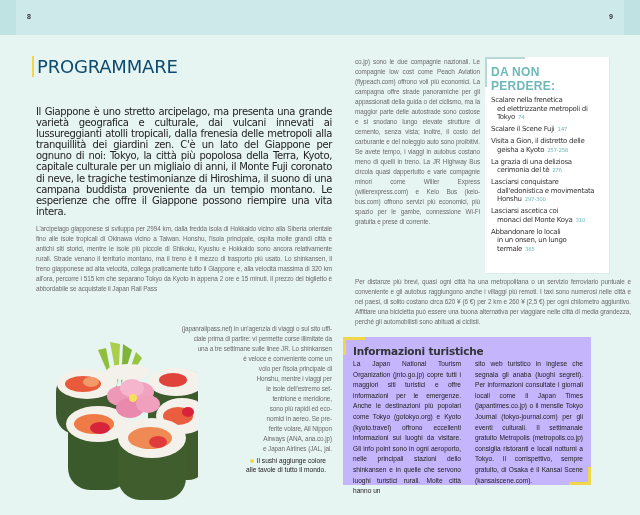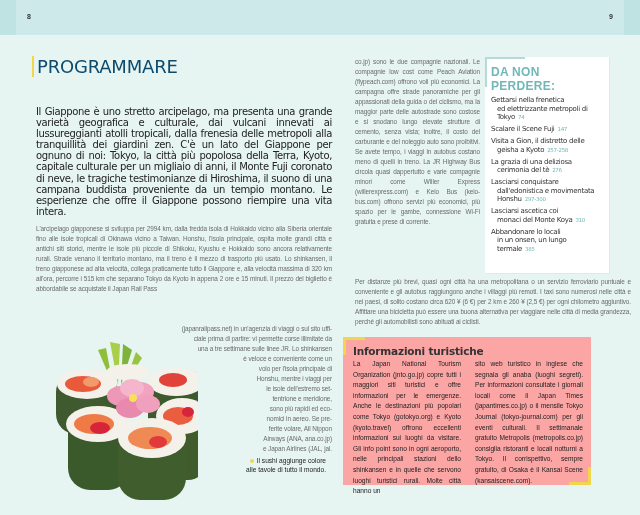--- a/index.html
+++ b/index.html
@@ -34,21 +34,21 @@
   .mid-col2 { position:absolute; left:355px; top:277px; width:276px; }
 
   .dnp { position:absolute; left:485px; top:57px; width:124px; height:216px; background:#fff; box-shadow:1px 1px 0 #d7ecea; padding:8px 6px; }
   .dnp .bar { position:absolute; left:0; top:0; width:40px; height:2px; background:#b8d9d9; }
   .dnp .bar2 { position:absolute; left:0; top:0; width:2px; height:30px; background:#b8d9d9; }
   .dnp h3 { font-size:12px; letter-spacing:0.3px; color:#6fb8b8; font-weight:bold; margin-bottom:3px; }
   .dnp .item { font-size:7px; line-height:8.5px; color:#333; margin-bottom:3.5px; font-family:"DejaVu Sans", sans-serif; letter-spacing:-0.3px; }
   .dnp .item .indent { padding-left:6px; display:block; }
   .dnp .pg { color:#6fb8b8; font-size:5.5px; margin-left:3px; }
 
-  .info { position:absolute; left:343px; top:337px; width:248px; height:148px; background:#fca5a5; padding:8px 8px 6px 10px; }
+  .info { position:absolute; left:343px; top:337px; width:248px; height:148px; background:#c4b5fd; padding:8px 8px 6px 10px; }
   .info .corner-tl-h { position:absolute; left:0; top:0; width:22px; height:3px; background:#f0d64a; }
   .info .corner-tl-v { position:absolute; left:0; top:0; width:3px; height:18px; background:#f0d64a; }
   .info .corner-br-h { position:absolute; right:0; bottom:0; width:22px; height:3px; background:#f0d64a; }
   .info .corner-br-v { position:absolute; right:0; bottom:0; width:3px; height:18px; background:#f0d64a; }
   .info h3 { font-size:10.5px; font-weight:bold; color:#333; margin-bottom:2px; font-family:"DejaVu Sans", sans-serif; letter-spacing:-0.2px; }
   .info .cols { display:flex; gap:14px; }
   .info .col { flex:1; font-size:6.6px; line-height:10.6px; color:#222; text-align:justify; }
 </style>
 </head>
 <body>
@@ -139,21 +139,21 @@
   <div>alle tavole di tutto il mondo.</div>
 </div>
 
 <p class="body-text mid-col">co.jp) sono le due compagnie nazionali. Le compagnie low cost come Peach Aviation (flypeach.com) offrono voli più economici. La campagna offre strade panoramiche per gli appassionati della guida o del ciclismo, ma la maggior parte delle autostrade sono costose e si snodano lungo elevate strutture di cemento, senza vista; inoltre, il costo del carburante e del noleggio auto sono proibitivi. Se avete tempo, i viaggi in autobus costano meno di quelli in treno. La JR Highway Bus circola quasi dappertutto e varie compagnie minori come Willer Express (willerexpress.com) e Keio Bus (keio-bus.com) offrono servizi più economici, più spazio per le gambe, connessione Wi-Fi gratuita e prese di corrente.</p>
 <p class="body-text mid-col2">Per distanze più brevi, quasi ogni città ha una metropolitana o un servizio ferroviario puntuale e conveniente e gli autobus raggiungono anche i villaggi più remoti. I taxi sono numerosi nelle città e nei paesi, di solito costano circa 620 ¥ (6 €) per 2 km e 260 ¥ (2,5 €) per ogni chilometro aggiuntivo. Affittare una bicicletta può essere una buona alternativa per viaggiare nelle città di media grandezza, perché gli automobilisti sono abituati ai ciclisti.</p>
 
 <div class="dnp">
   <div class="bar"></div>
   <div class="bar2"></div>
   <h3>DA NON PERDERE:</h3>
-  <div class="item"><span>Gettarsi nella frenetica</span><span class="indent"><span>ed elettrizzante metropoli di Tokyo</span><span class="pg">74</span></span></div>
+  <div class="item"><span>Scalare nella frenetica</span><span class="indent"><span>ed elettrizzante metropoli di Tokyo</span><span class="pg">74</span></span></div>
   <div class="item"><span>Scalare il Scene Fuji</span><span class="pg">147</span></div>
   <div class="item"><span>Visita a Gion, il distretto delle</span><span class="indent"><span>geisha a Kyoto</span><span class="pg">257-258</span></span></div>
   <div class="item"><span>La grazia di una deliziosa</span><span class="indent"><span>cerimonia del tè</span><span class="pg">276</span></span></div>
   <div class="item"><span>Lasciarsi conquistare</span><span class="indent"><span>dall'edonistica e movimentata Honshu</span><span class="pg">297-300</span></span></div>
   <div class="item"><span>Lasciarsi ascetica coi</span><span class="indent"><span>monaci del Monte Koya</span><span class="pg">310</span></span></div>
   <div class="item"><span>Abbandonare lo locali</span><span class="indent"><span>in un onsen, un lungo termale</span><span class="pg">385</span></span></div>
 </div>
 
 <div class="info">
   <div class="corner-tl-h"></div>

